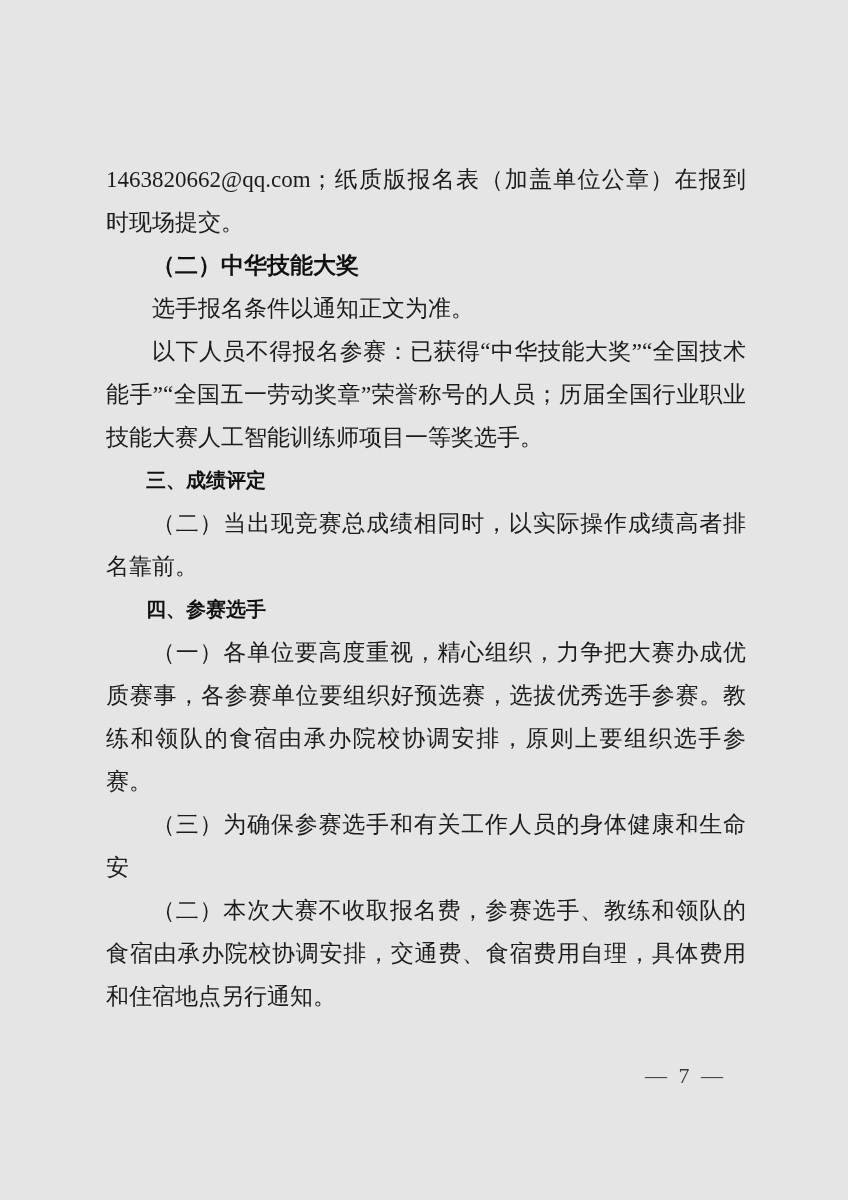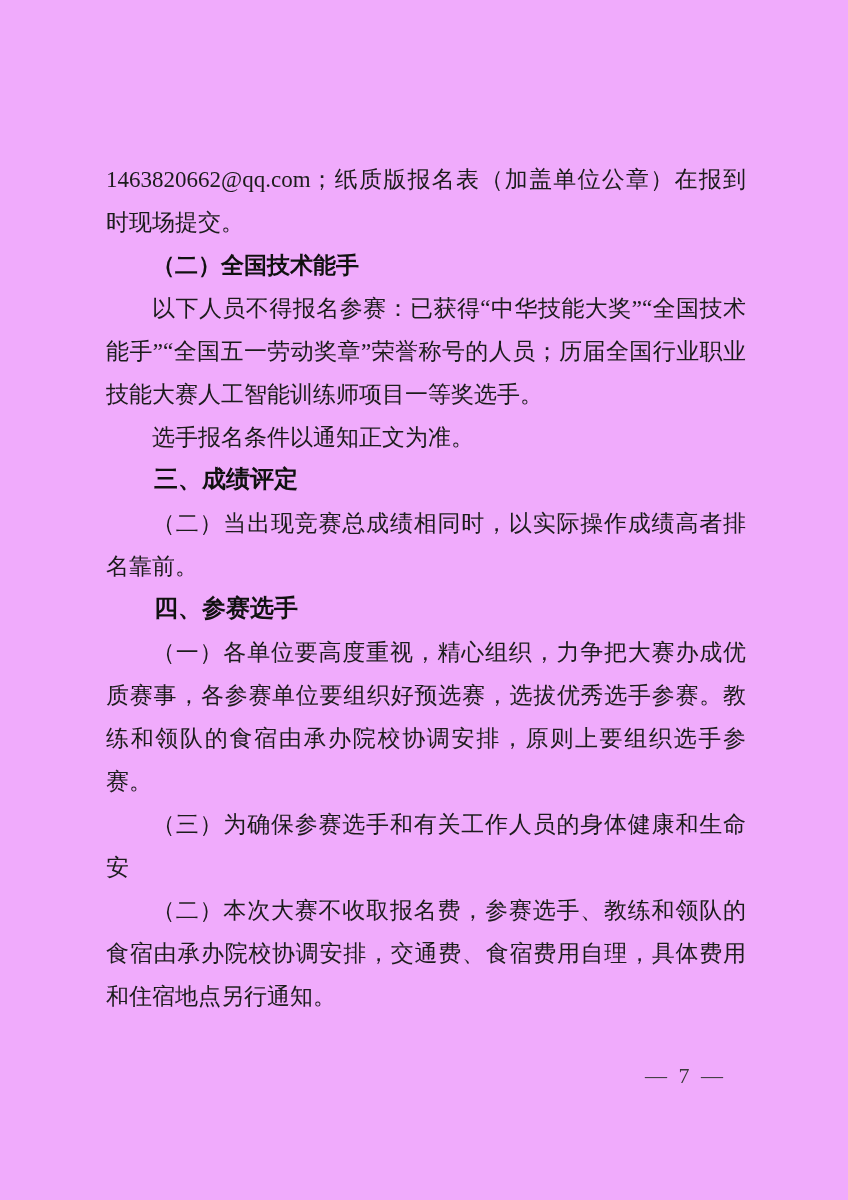--- a/index.html
+++ b/index.html
@@ -4,21 +4,21 @@
 <style>
   html, body {
     margin: 0;
     padding: 0;
     background: #ffffff;
   }
   .page {
     position: relative;
     width: 848px;
     height: 1200px;
-    background: #f0abfc;
+    background: #e5e5e5;
     overflow: hidden;
     font-family: "Liberation Serif", "DejaVu Serif", serif;
     color: #1c1c1c;
   }
   .content {
     position: absolute;
     top: 158px;
     left: 106px;
     width: 640px;
     font-size: 23px;
@@ -26,23 +26,23 @@
     text-align: justify;
   }
   .content p {
     margin: 0;
     text-indent: 2em;
   }
   .content p.no-indent {
     text-indent: 0;
   }
   .section-heading {
-    font-family: Liberation Mono, monospace;
+    font-family: Liberation Serif, serif;
     font-weight: 700;
-    font-size: 24px;
+    font-size: 20px;
     color: #111111;
   }
   .subsection-heading {
     font-weight: 700;
     color: #111111;
   }
   .page-footer {
     position: absolute;
     top: 1062px;
     right: 122px;
@@ -53,23 +53,23 @@
     white-space: nowrap;
   }
 </style>
 </head>
 <body>
 
 <div class="page">
 
   <main class="content">
     <p class="no-indent">1463820662@qq.com；纸质版报名表（加盖单位公章）在报到时现场提交。</p>
-    <p class="subsection-heading">（二）全国技术能手</p>
+    <p class="subsection-heading">（二）中华技能大奖</p>
+    <p>选手报名条件以通知正文为准。</p>
     <p>以下人员不得报名参赛：已获得“中华技能大奖”“全国技术能手”“全国五一劳动奖章”荣誉称号的人员；历届全国行业职业技能大赛人工智能训练师项目一等奖选手。</p>
-    <p>选手报名条件以通知正文为准。</p>
     <p class="section-heading">三、成绩评定</p>
     <p>（二）当出现竞赛总成绩相同时，以实际操作成绩高者排名靠前。</p>
     <p class="section-heading">四、参赛选手</p>
     <p>（一）各单位要高度重视，精心组织，力争把大赛办成优质赛事，各参赛单位要组织好预选赛，选拔优秀选手参赛。教练和领队的食宿由承办院校协调安排，原则上要组织选手参赛。</p>
     <p>（三）为确保参赛选手和有关工作人员的身体健康和生命安</p>
     <p>（二）本次大赛不收取报名费，参赛选手、教练和领队的食宿由承办院校协调安排，交通费、食宿费用自理，具体费用和住宿地点另行通知。</p>
   </main>
 
   <div class="page-footer">— 7 —</div>
 

